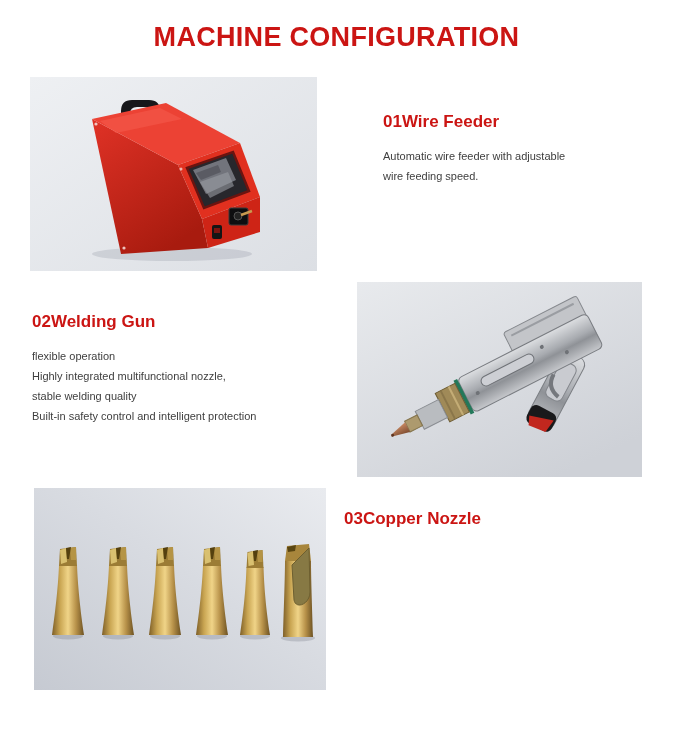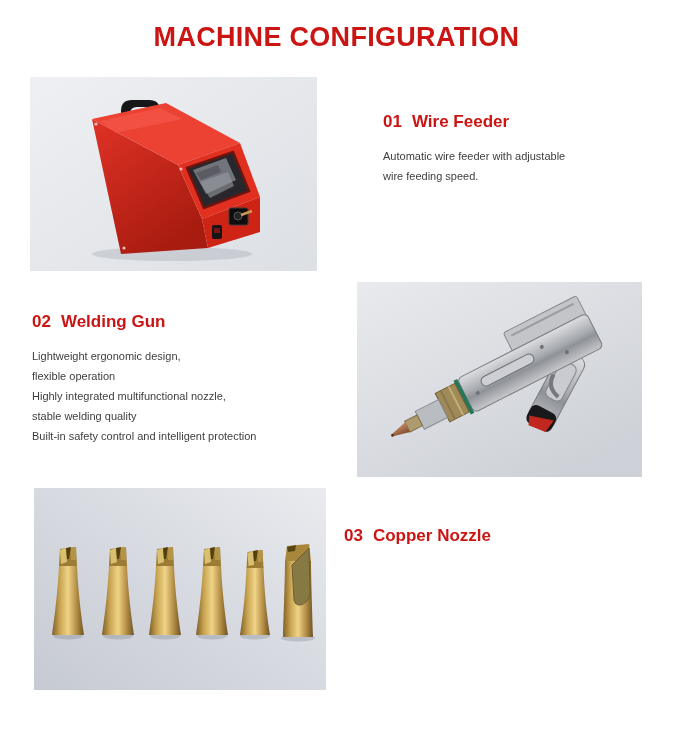--- a/index.html
+++ b/index.html
@@ -8,23 +8,23 @@
   .main-title{position:absolute;top:22px;left:0;width:673px;text-align:center;
         font-size:27px;font-weight:bold;letter-spacing:0.3px;color:var(--accent-red,#cb1513);}
   .photo{position:absolute;}
   .photo svg{display:block;width:100%;height:100%;}
   #s1-img{left:30px;top:77px;width:287px;height:194px;}
   #s2-img{left:357px;top:282px;width:285px;height:195px;}
   #s3-img{left:34px;top:488px;width:292px;height:202px;}
   .text-block{position:absolute;}
   #s1-text{left:383px;top:112px;width:278px;}
   #s2-text{left:32px;top:312px;width:330px;}
-  #s3-text{left:344px;top:526px;width:320px;}
+  #s3-text{left:344px;top:509px;width:320px;}
   .sec-title{font-size:17px;font-weight:bold;color:var(--accent-red,#cb1513);margin:0 0 14px 0;}
-  .sec-title .num{margin-right:10px;}
+  .sec-title .num{}
   .sec-body{font-size:11px;line-height:20px;color:var(--body-text,#3e3e3e);}
 </style>
 </head>
 <body>
 
 <div class="page">
 
   <div class="main-title">MACHINE CONFIGURATION</div>
 
   <div class="photo" id="s1-img">
@@ -70,21 +70,20 @@
       <div>Automatic wire feeder with adjustable</div>
       <div>wire feeding speed.</div>
     </div>
   </div>
 
   <div class="text-block" id="s2-text">
     <div class="sec-title">
       <span class="num">02</span><span>Welding Gun</span>
     </div>
     <div class="sec-body">
-      <div>Lightweight ergonomic design,</div>
       <div>flexible operation</div>
       <div>Highly integrated multifunctional nozzle,</div>
       <div>stable welding quality</div>
       <div>Built-in safety control and intelligent protection</div>
     </div>
   </div>
 
   <div class="photo" id="s2-img">
     <svg viewBox="0 0 285 195">
       <defs>

